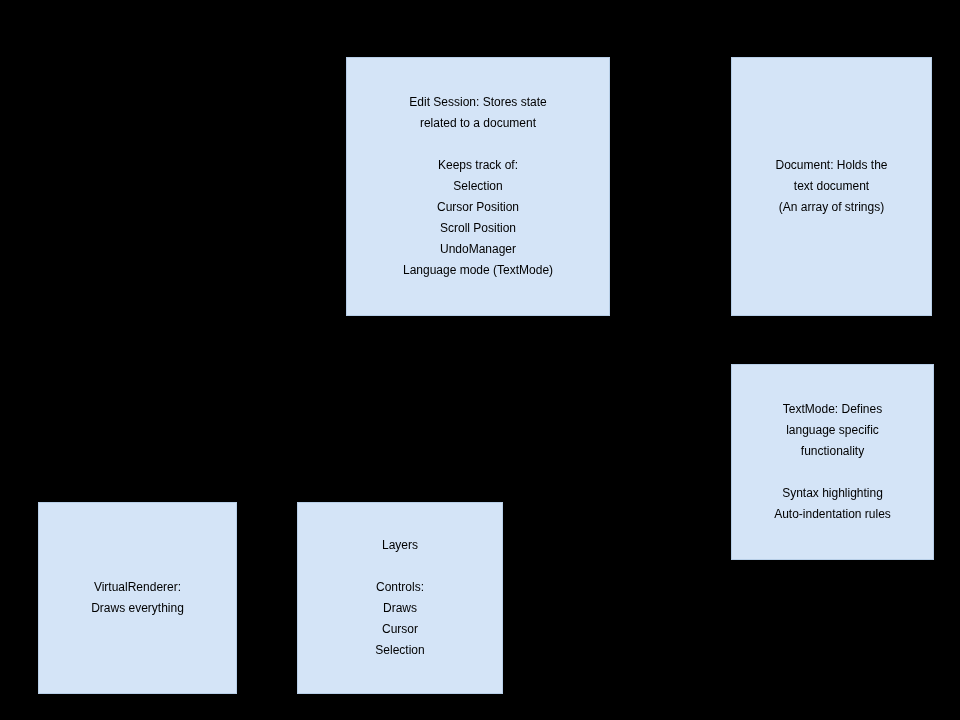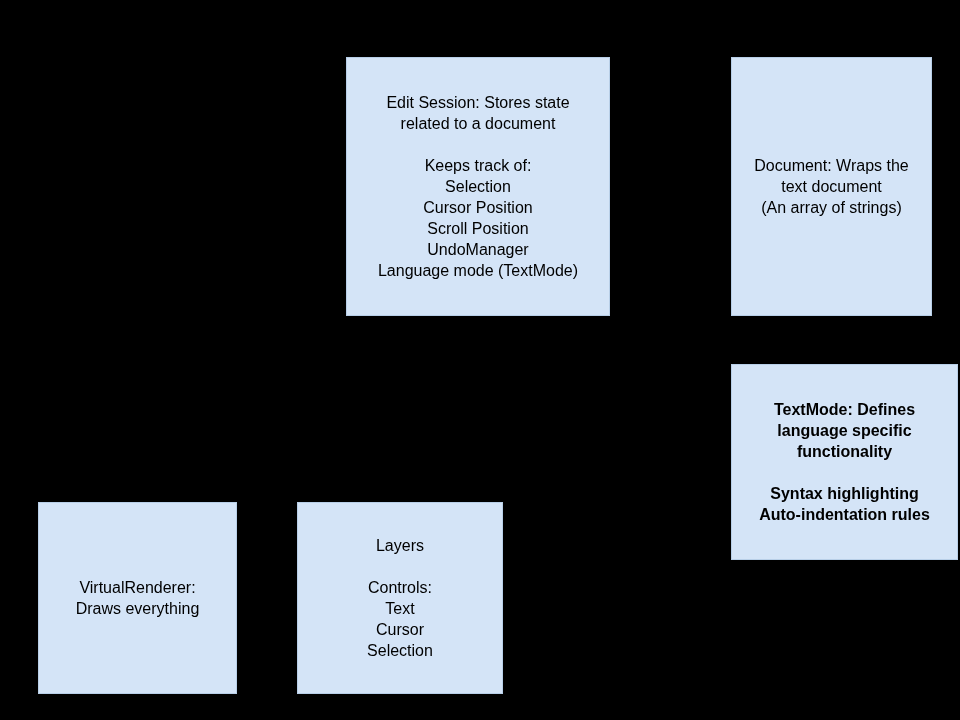--- a/index.html
+++ b/index.html
@@ -22,62 +22,62 @@
   .node {
     position: absolute;
     background: #d4e4f7;
     border: 1px solid #b8cfe8;
     box-sizing: border-box;
     display: flex;
     align-items: center;
     justify-content: center;
     text-align: center;
     color: #000000;
-    font-size: 16px;
+    font-size: 12px;
     line-height: 21px;
     white-space: pre-line;
     padding: 6px 6px;
   }
   #node-editor        { left: 19px;  top: 57px;  width: 227px; height: 363px; }
   #node-edit-session  { left: 346px; top: 57px;  width: 264px; height: 259px; }
   #node-document      { left: 731px; top: 57px;  width: 201px; height: 259px; }
-  #node-textmode      { left: 731px; top: 364px; width: 227px; height: 196px; font-weight: bold; }
+  #node-textmode      { left: 731px; top: 364px; width: 203px; height: 196px; }
   #node-virtualrenderer { left: 38px;  top: 502px; width: 199px; height: 192px; }
   #node-layers        { left: 297px; top: 502px; width: 206px; height: 192px; }
 </style>
 </head>
 <body>
 
 <div class="canvas">
 
 
   <div class="node" id="node-edit-session">Edit Session: Stores state
 related to a document
 
 Keeps track of:
 Selection
 Cursor Position
 Scroll Position
 UndoManager
 Language mode (TextMode)</div>
 
-  <div class="node" id="node-document">Document: Wraps the
+  <div class="node" id="node-document">Document: Holds the
 text document
 (An array of strings)</div>
 
   <div class="node" id="node-textmode">TextMode: Defines
 language specific
 functionality
 
 Syntax highlighting
 Auto-indentation rules</div>
 
   <div class="node" id="node-virtualrenderer">VirtualRenderer:
 Draws everything</div>
 
   <div class="node" id="node-layers">Layers
 
 Controls:
-Text
+Draws
 Cursor
 Selection</div>
 
 </div>
 
 </body></html>

